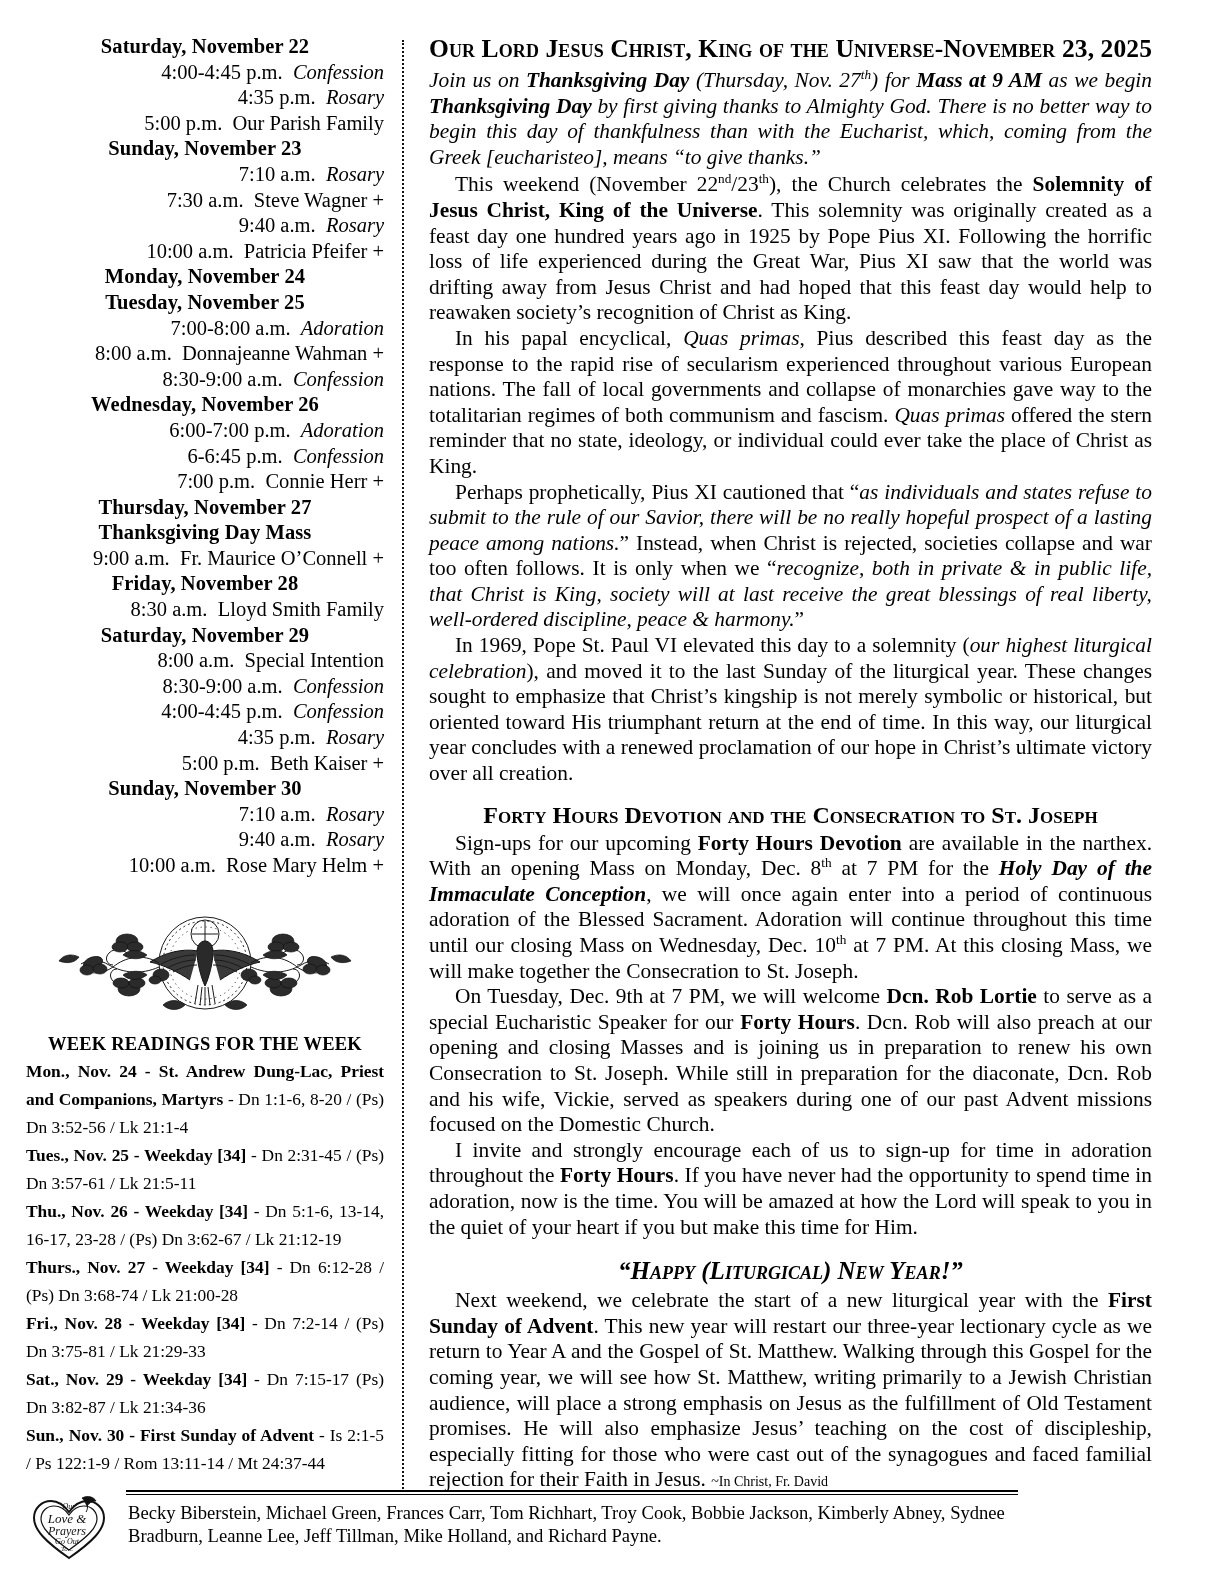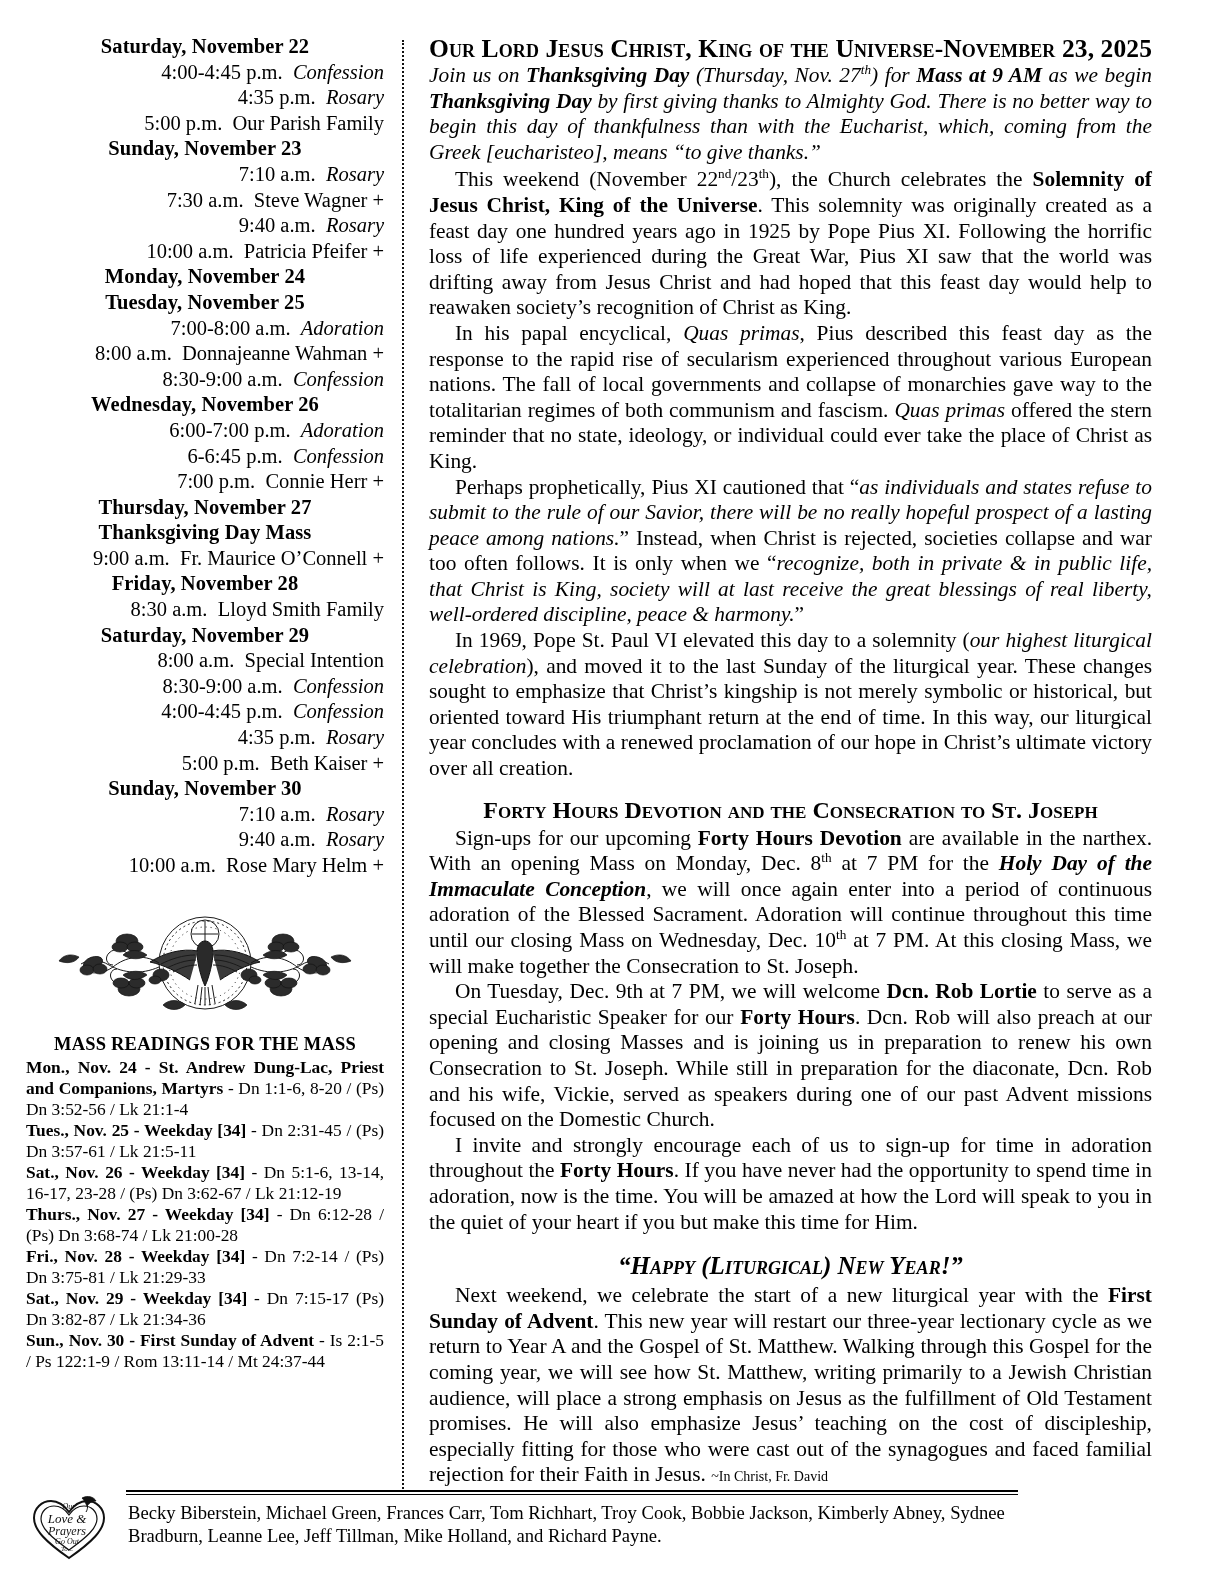--- a/index.html
+++ b/index.html
@@ -78,34 +78,35 @@
     text-align: center;
     font-weight: bold;
     font-size: 18.5px;
     line-height: 22px;
     margin-top: 6px;
     margin-bottom: 2px;
     letter-spacing: 0.2px;
   }
   .reading-item {
     font-size: 17.4px;
-    line-height: 21px;
+    line-height: 28px;
     text-align: justify;
     text-justify: inter-word;
     margin: 0;
   }
   .reading-item b { font-weight: bold; }
 
   
   .headline {
     font-weight: bold;
     font-size: 25.5px;
     line-height: 29px;
     font-variant: small-caps;
     letter-spacing: 0.1px;
+    margin-bottom: 5px;
     white-space: nowrap;
   }
   .section-head {
     font-weight: bold;
     font-size: 24px;
     line-height: 28px;
     font-variant: small-caps;
     text-align: center;
     margin-top: 14px;
     margin-bottom: 2px;
@@ -301,25 +302,25 @@
             <path d="M228 74 c8 6 18 6 24 0 c-8 -5 -18 -5 -24 0 z"></path>
             <path d="M44 56 c-8 -4 -16 -2 -20 4 c8 3 16 2 20 -4 z"></path>
             <path d="M296 56 c8 -4 16 -2 20 4 c-8 3 -16 2 -20 -4 z"></path>
 
             <path d="M150 104 c-6 -6 -16 -6 -22 0 c6 6 16 6 22 0 z"></path>
             <path d="M190 104 c6 -6 16 -6 22 0 c-6 6 -16 6 -22 0 z"></path>
           </g>
         </svg>
       </div>
 
-      <div class="readings-title">MASS READINGS FOR THE MASS</div>
+      <div class="readings-title">WEEK READINGS FOR THE WEEK</div>
       <div id="readings-list">
           <p class="reading-item"><b>Mon., Nov. 24 - St. Andrew Dung-Lac, Priest and Companions, Martyrs</b><span> - Dn 1:1-6, 8-20 / (Ps) Dn 3:52-56 / Lk 21:1-4</span></p>
           <p class="reading-item"><b>Tues., Nov. 25 - Weekday [34]</b><span> - Dn 2:31-45 / (Ps) Dn 3:57-61 / Lk 21:5-11</span></p>
-          <p class="reading-item"><b>Sat., Nov. 26 - Weekday [34]</b><span> - Dn 5:1-6, 13-14, 16-17, 23-28 / (Ps) Dn 3:62-67 / Lk 21:12-19</span></p>
+          <p class="reading-item"><b>Thu., Nov. 26 - Weekday [34]</b><span> - Dn 5:1-6, 13-14, 16-17, 23-28 / (Ps) Dn 3:62-67 / Lk 21:12-19</span></p>
           <p class="reading-item"><b>Thurs., Nov. 27 - Weekday [34]</b><span> - Dn 6:12-28 / (Ps) Dn 3:68-74 / Lk 21:00-28</span></p>
           <p class="reading-item"><b>Fri., Nov. 28 - Weekday [34]</b><span> - Dn 7:2-14 / (Ps) Dn 3:75-81 / Lk 21:29-33</span></p>
           <p class="reading-item"><b>Sat., Nov. 29 - Weekday [34]</b><span> - Dn 7:15-17 (Ps) Dn 3:82-87 / Lk 21:34-36</span></p>
           <p class="reading-item"><b>Sun., Nov. 30 - First Sunday of Advent</b><span> - Is 2:1-5 / Ps 122:1-9 / Rom 13:11-14 / Mt 24:37-44</span></p>
         </div>
     </div>
 
     <div class="divider"></div>
 
     <div class="right-col">

